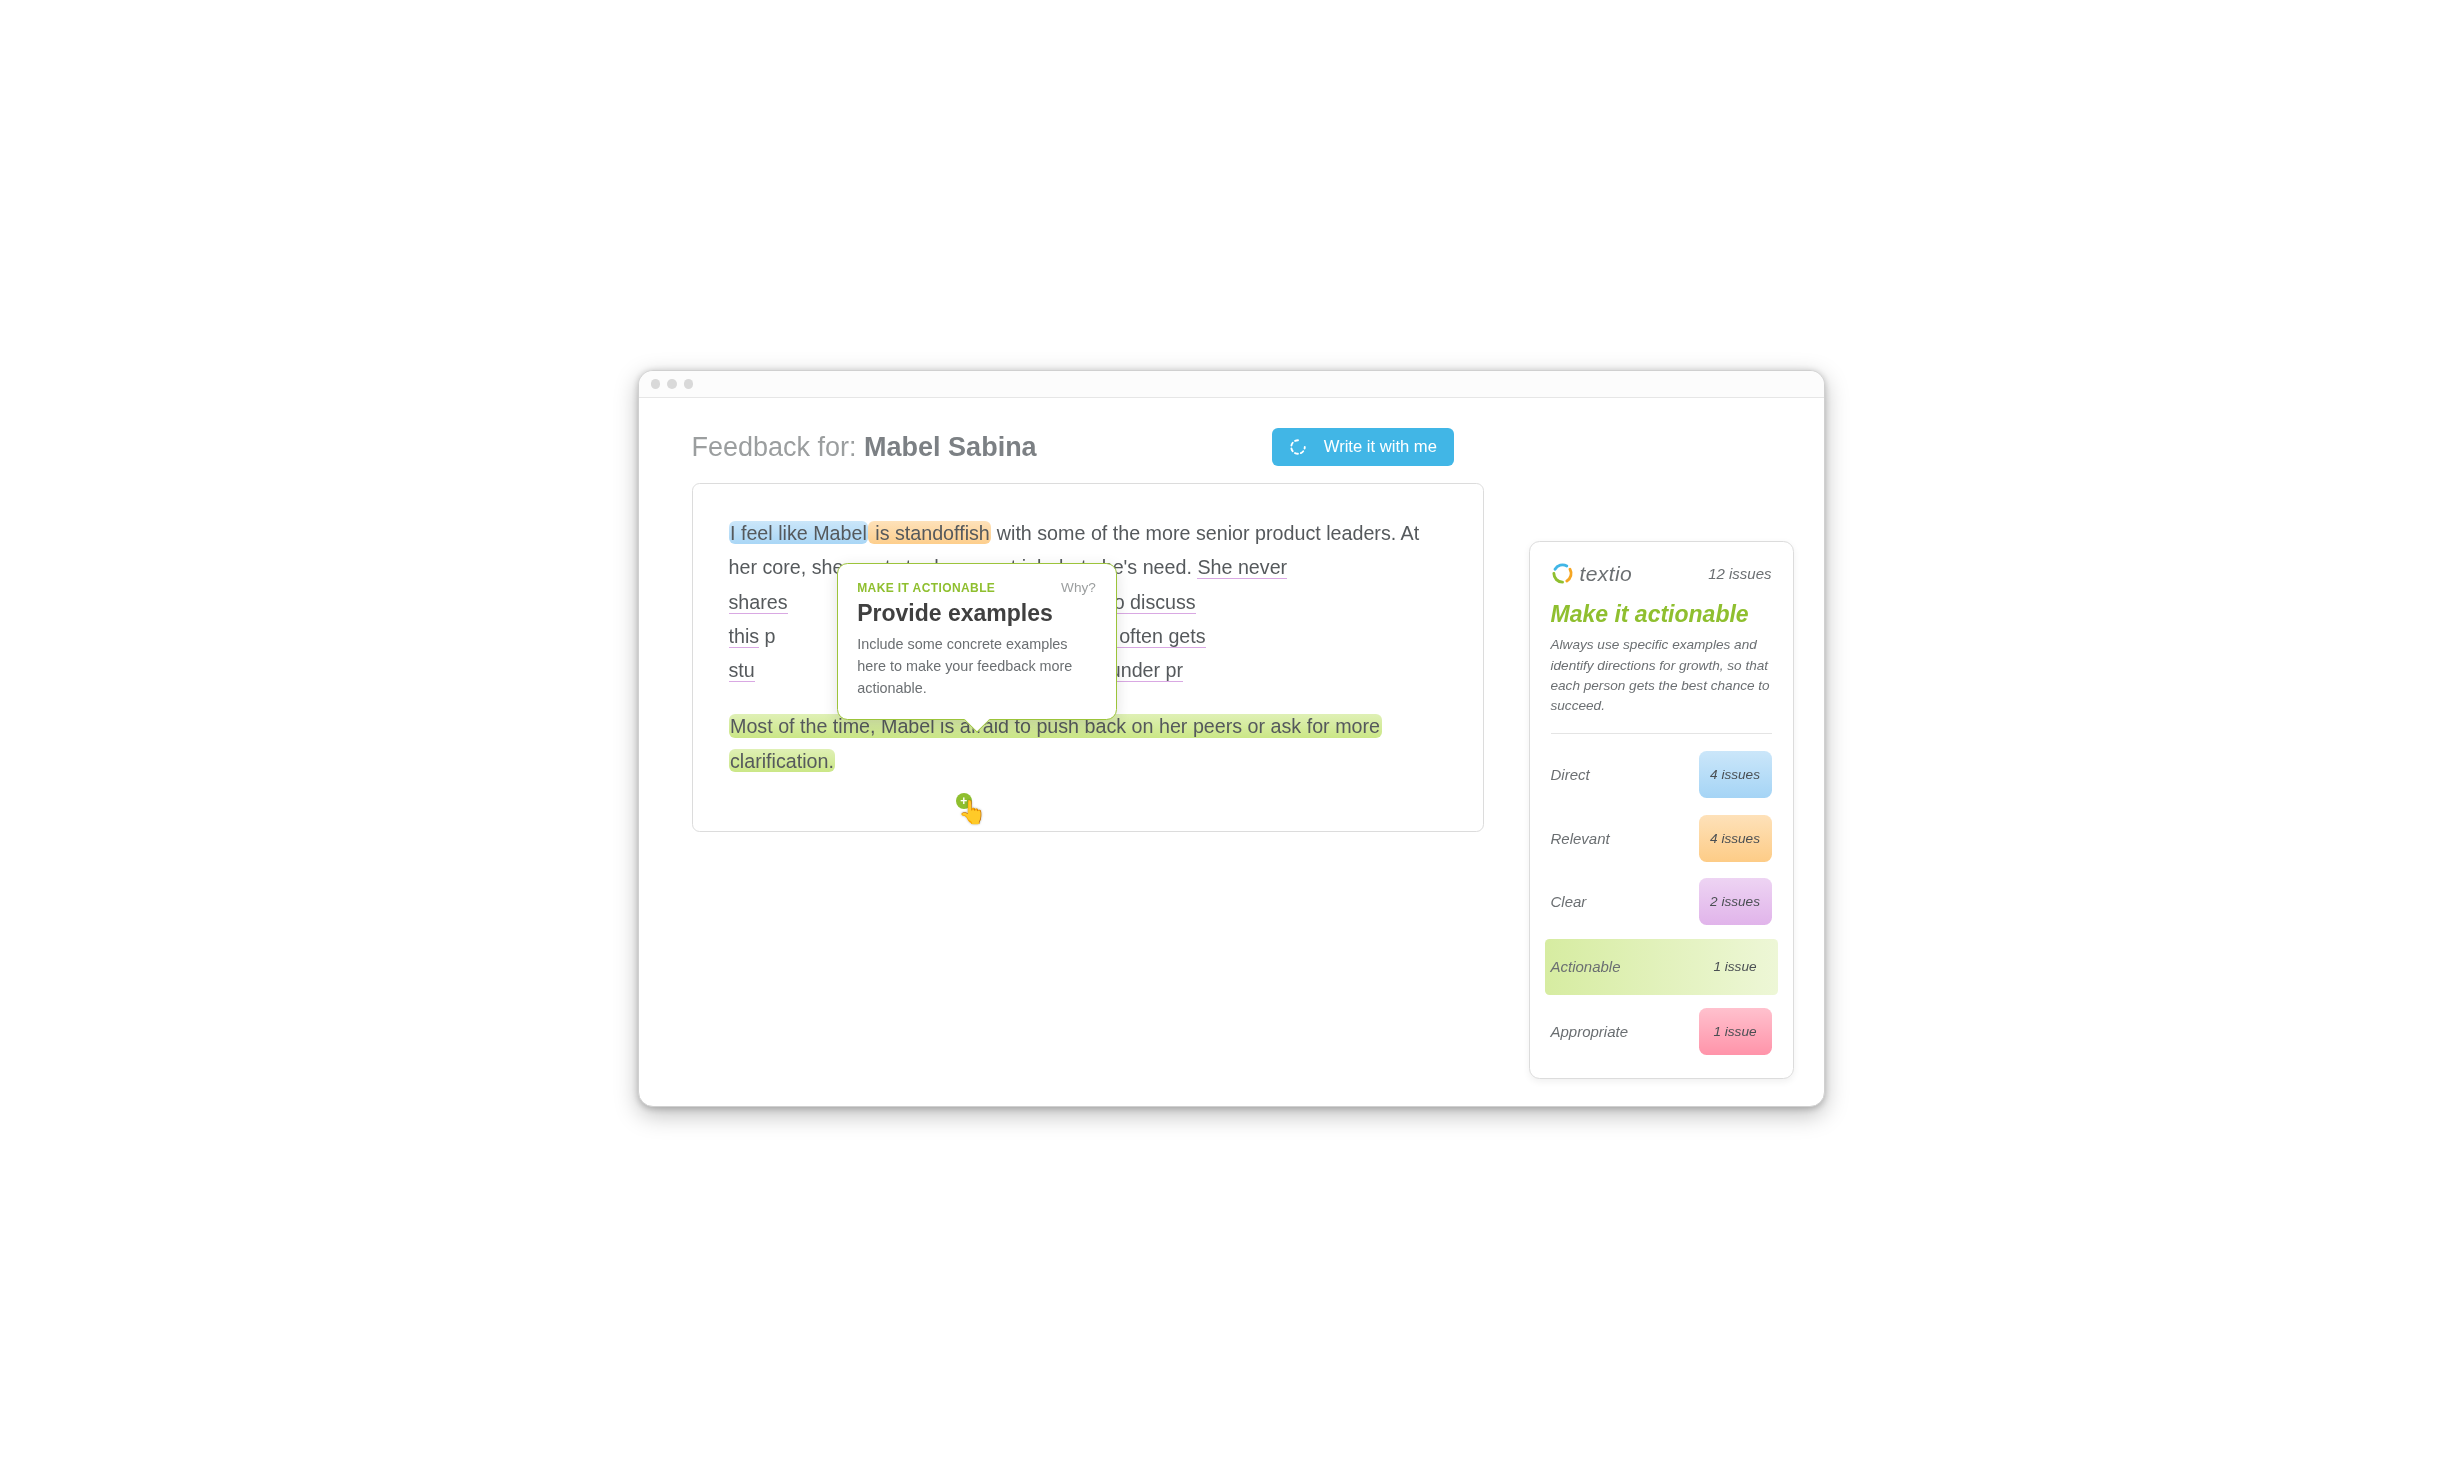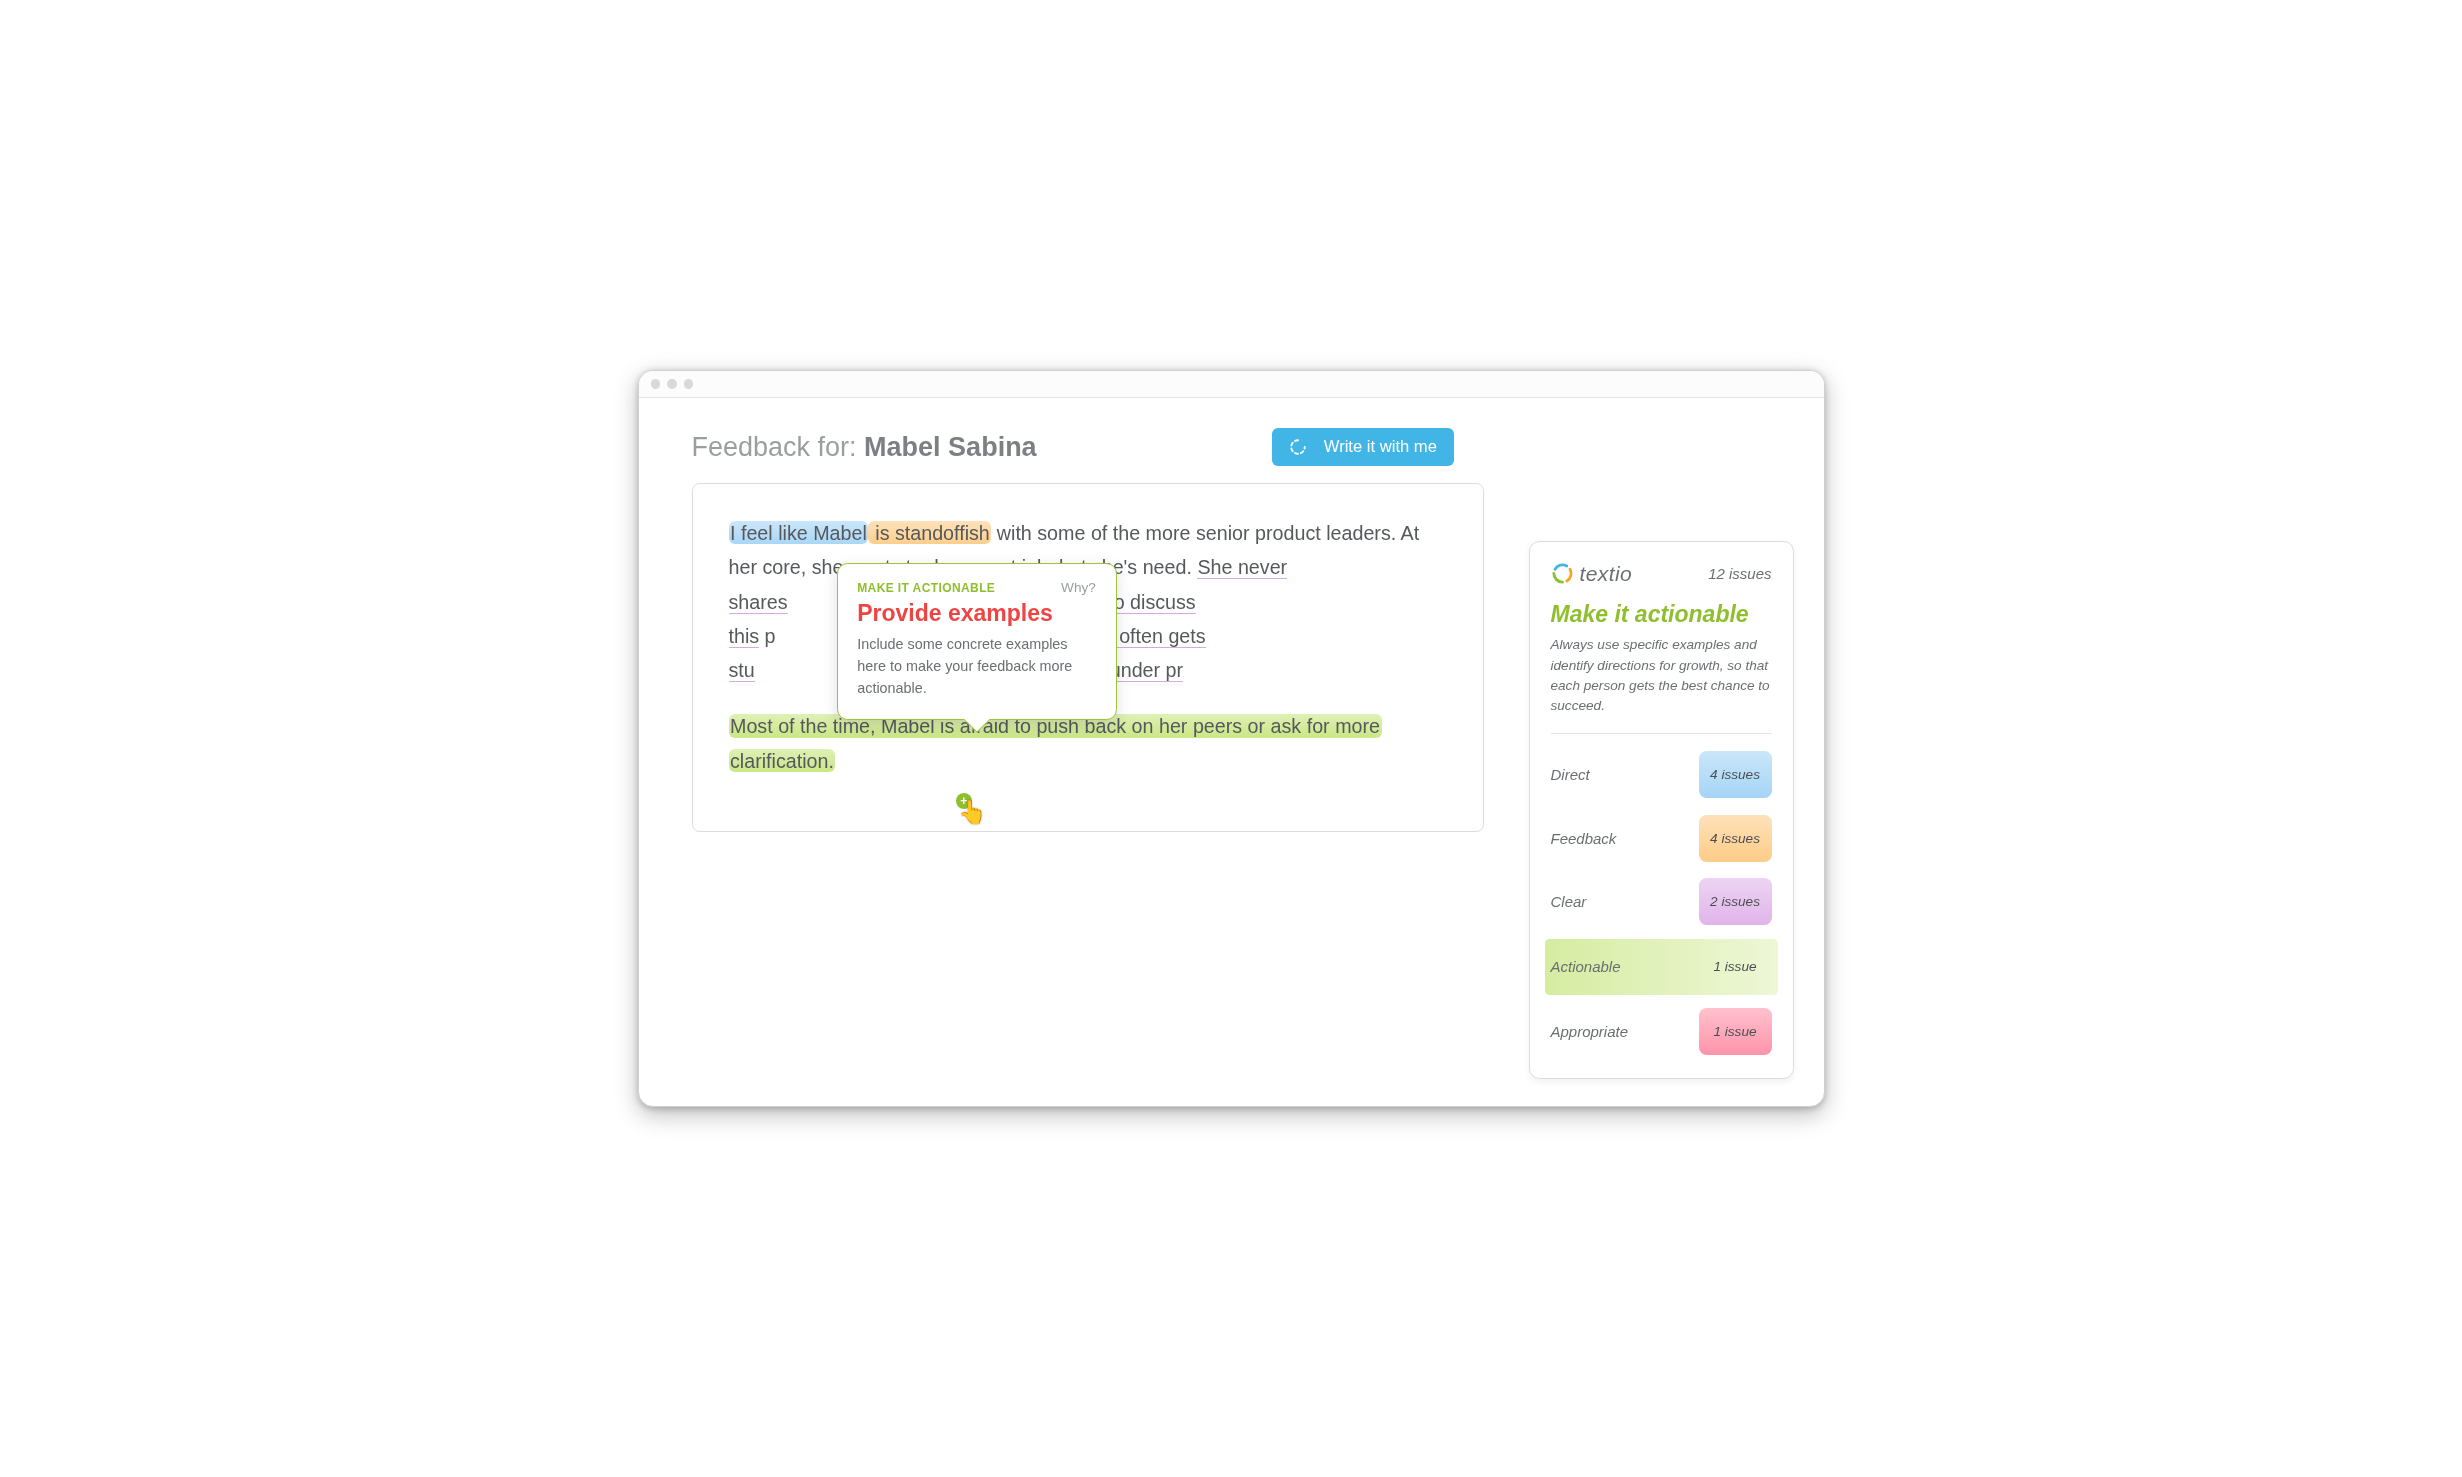--- a/index.html
+++ b/index.html
@@ -133,21 +133,21 @@
     letter-spacing: 0.4px;
     text-transform: uppercase;
   }
   .popover-why {
     color: #9b9e9f;
     font-size: 13.6px;
   }
   .popover-title {
     font-size: 23px;
     font-weight: 600;
-    color: #ef4444;
+    color: #404040;
     margin-bottom: 7.6px;
   }
   .popover-body {
     font-size: 14.4px;
     line-height: 1.5;
     color: #6b6f72;
   }
 
   
   .plus-badge {
@@ -315,21 +315,21 @@
         <div class="side-desc">Always use specific examples and identify directions for growth, so that each person gets the best chance to succeed.</div>
 
         <hr class="divider">
 
         <div class="category-list">
           <div class="cat-row">
             <span class="cat-label">Direct</span>
             <span class="cat-badge badge-blue">4 issues</span>
           </div>
           <div class="cat-row">
-            <span class="cat-label">Feedback</span>
+            <span class="cat-label">Relevant</span>
             <span class="cat-badge badge-orange">4 issues</span>
           </div>
           <div class="cat-row">
             <span class="cat-label">Clear</span>
             <span class="cat-badge badge-purple">2 issues</span>
           </div>
           <div class="cat-row active-row">
             <span class="cat-label">Actionable</span>
             <span class="cat-badge badge-none">1 issue</span>
           </div>

